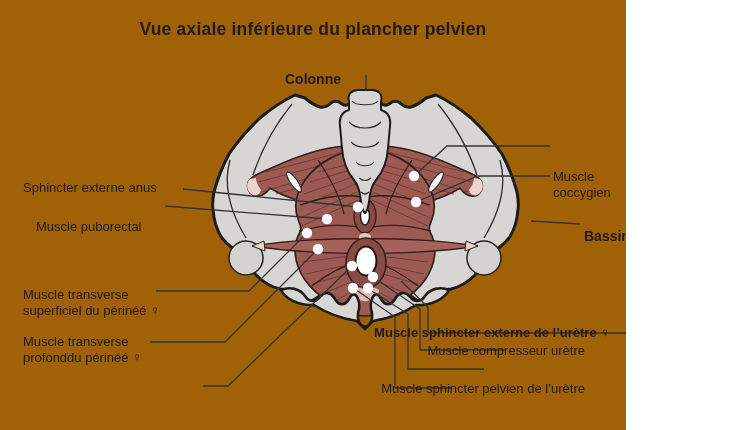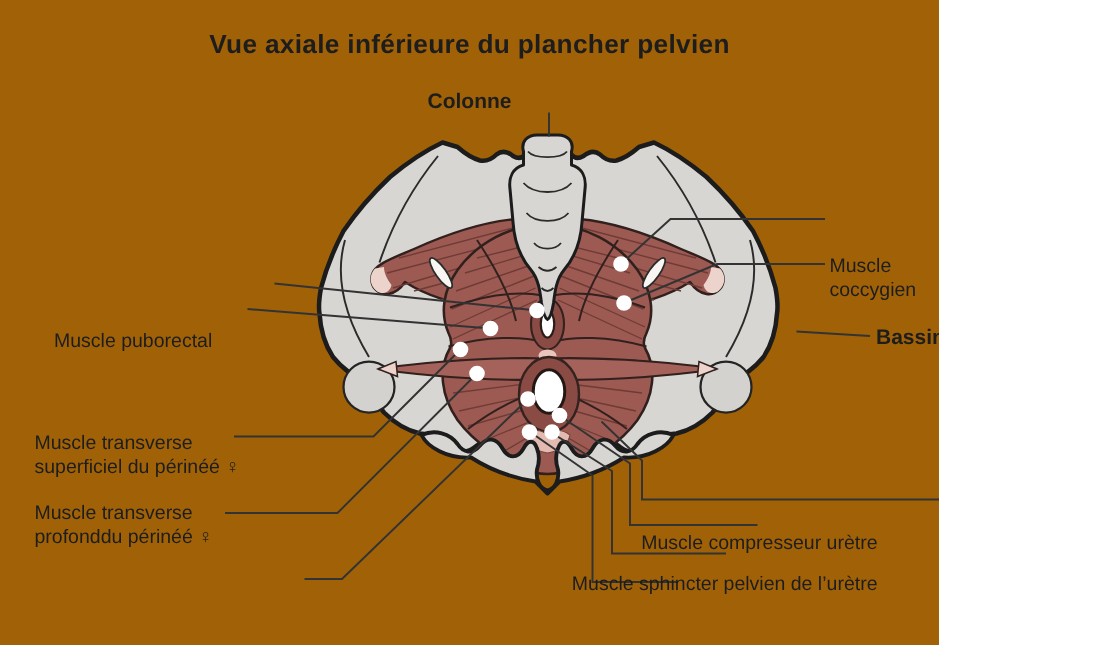--- a/index.html
+++ b/index.html
@@ -1,21 +1,21 @@
 <!DOCTYPE html>
 <html><head>
 <meta charset="utf-8">
 <style>
   html,body{margin:0;padding:0;background:#ffffff;}
   .stage{position:relative;width:626px;height:430px;background:#a16207;overflow:hidden;
          font-family:"Liberation Sans",sans-serif;color:#1d1d1d;}
   .title{position:absolute;top:19px;left:0;right:0;text-align:center;
          font-size:17.5px;font-weight:700;letter-spacing:.2px;}
   .lbl{position:absolute;font-size:13px;line-height:16px;white-space:pre-line;}
-  .b{font-weight:700;}
+  .b{font-weight:700;margin-top:12px;}
   .ctr{left:0;right:0;text-align:center;}
   .rt{text-align:right;}
   svg.art{position:absolute;left:0;top:0;}
 </style>
 </head>
 <body>
 
 <div class="stage">
 
   <svg class="art" width="730" height="430" viewBox="0 0 730 430">
@@ -147,24 +147,26 @@
       <circle cx="373" cy="277" r="5.2"></circle>
       <circle cx="368" cy="288" r="5.2"></circle>
       <circle cx="353" cy="288" r="5.2"></circle>
     </g>
   </svg>
 
   <div class="title">Vue axiale inférieure du plancher pelvien</div>
 
   <div class="lbl b ctr" style="top:59px;font-size:14px;">Colonne</div>
 
+  <div class="lbl" style="left:23px;top:180px;">Sphincter externe anus</div>
   <div class="lbl" style="left:23px;top:219px;margin-left:13px;">Muscle puborectal</div>
   <div class="lbl" style="left:23px;top:287px;">Muscle transverse
 superficiel du périnéé ♀</div>
   <div class="lbl" style="left:23px;top:334px;">Muscle transverse
 profonddu périnéé ♀</div>
 
   <div class="lbl" style="left:553px;top:169px;">Muscle coccygien</div>
   <div class="lbl b" style="left:584px;top:216px;font-size:14px;">Bassin</div>
 
-  <div class="lbl rt" style="right:41px;top:354px;text-align:center;">Muscle compresseur urètre</div>
+  <div class="lbl b rt" style="right:16px;top:313px;">Muscle sphincter externe de l’urètre ♀</div>
+  <div class="lbl rt" style="right:41px;top:343px;text-align:center;">Muscle compresseur urètre</div>
   <div class="lbl rt" style="right:41px;top:381px;">Muscle sphincter pelvien de l’urètre</div>
 </div>
 
 </body></html>

